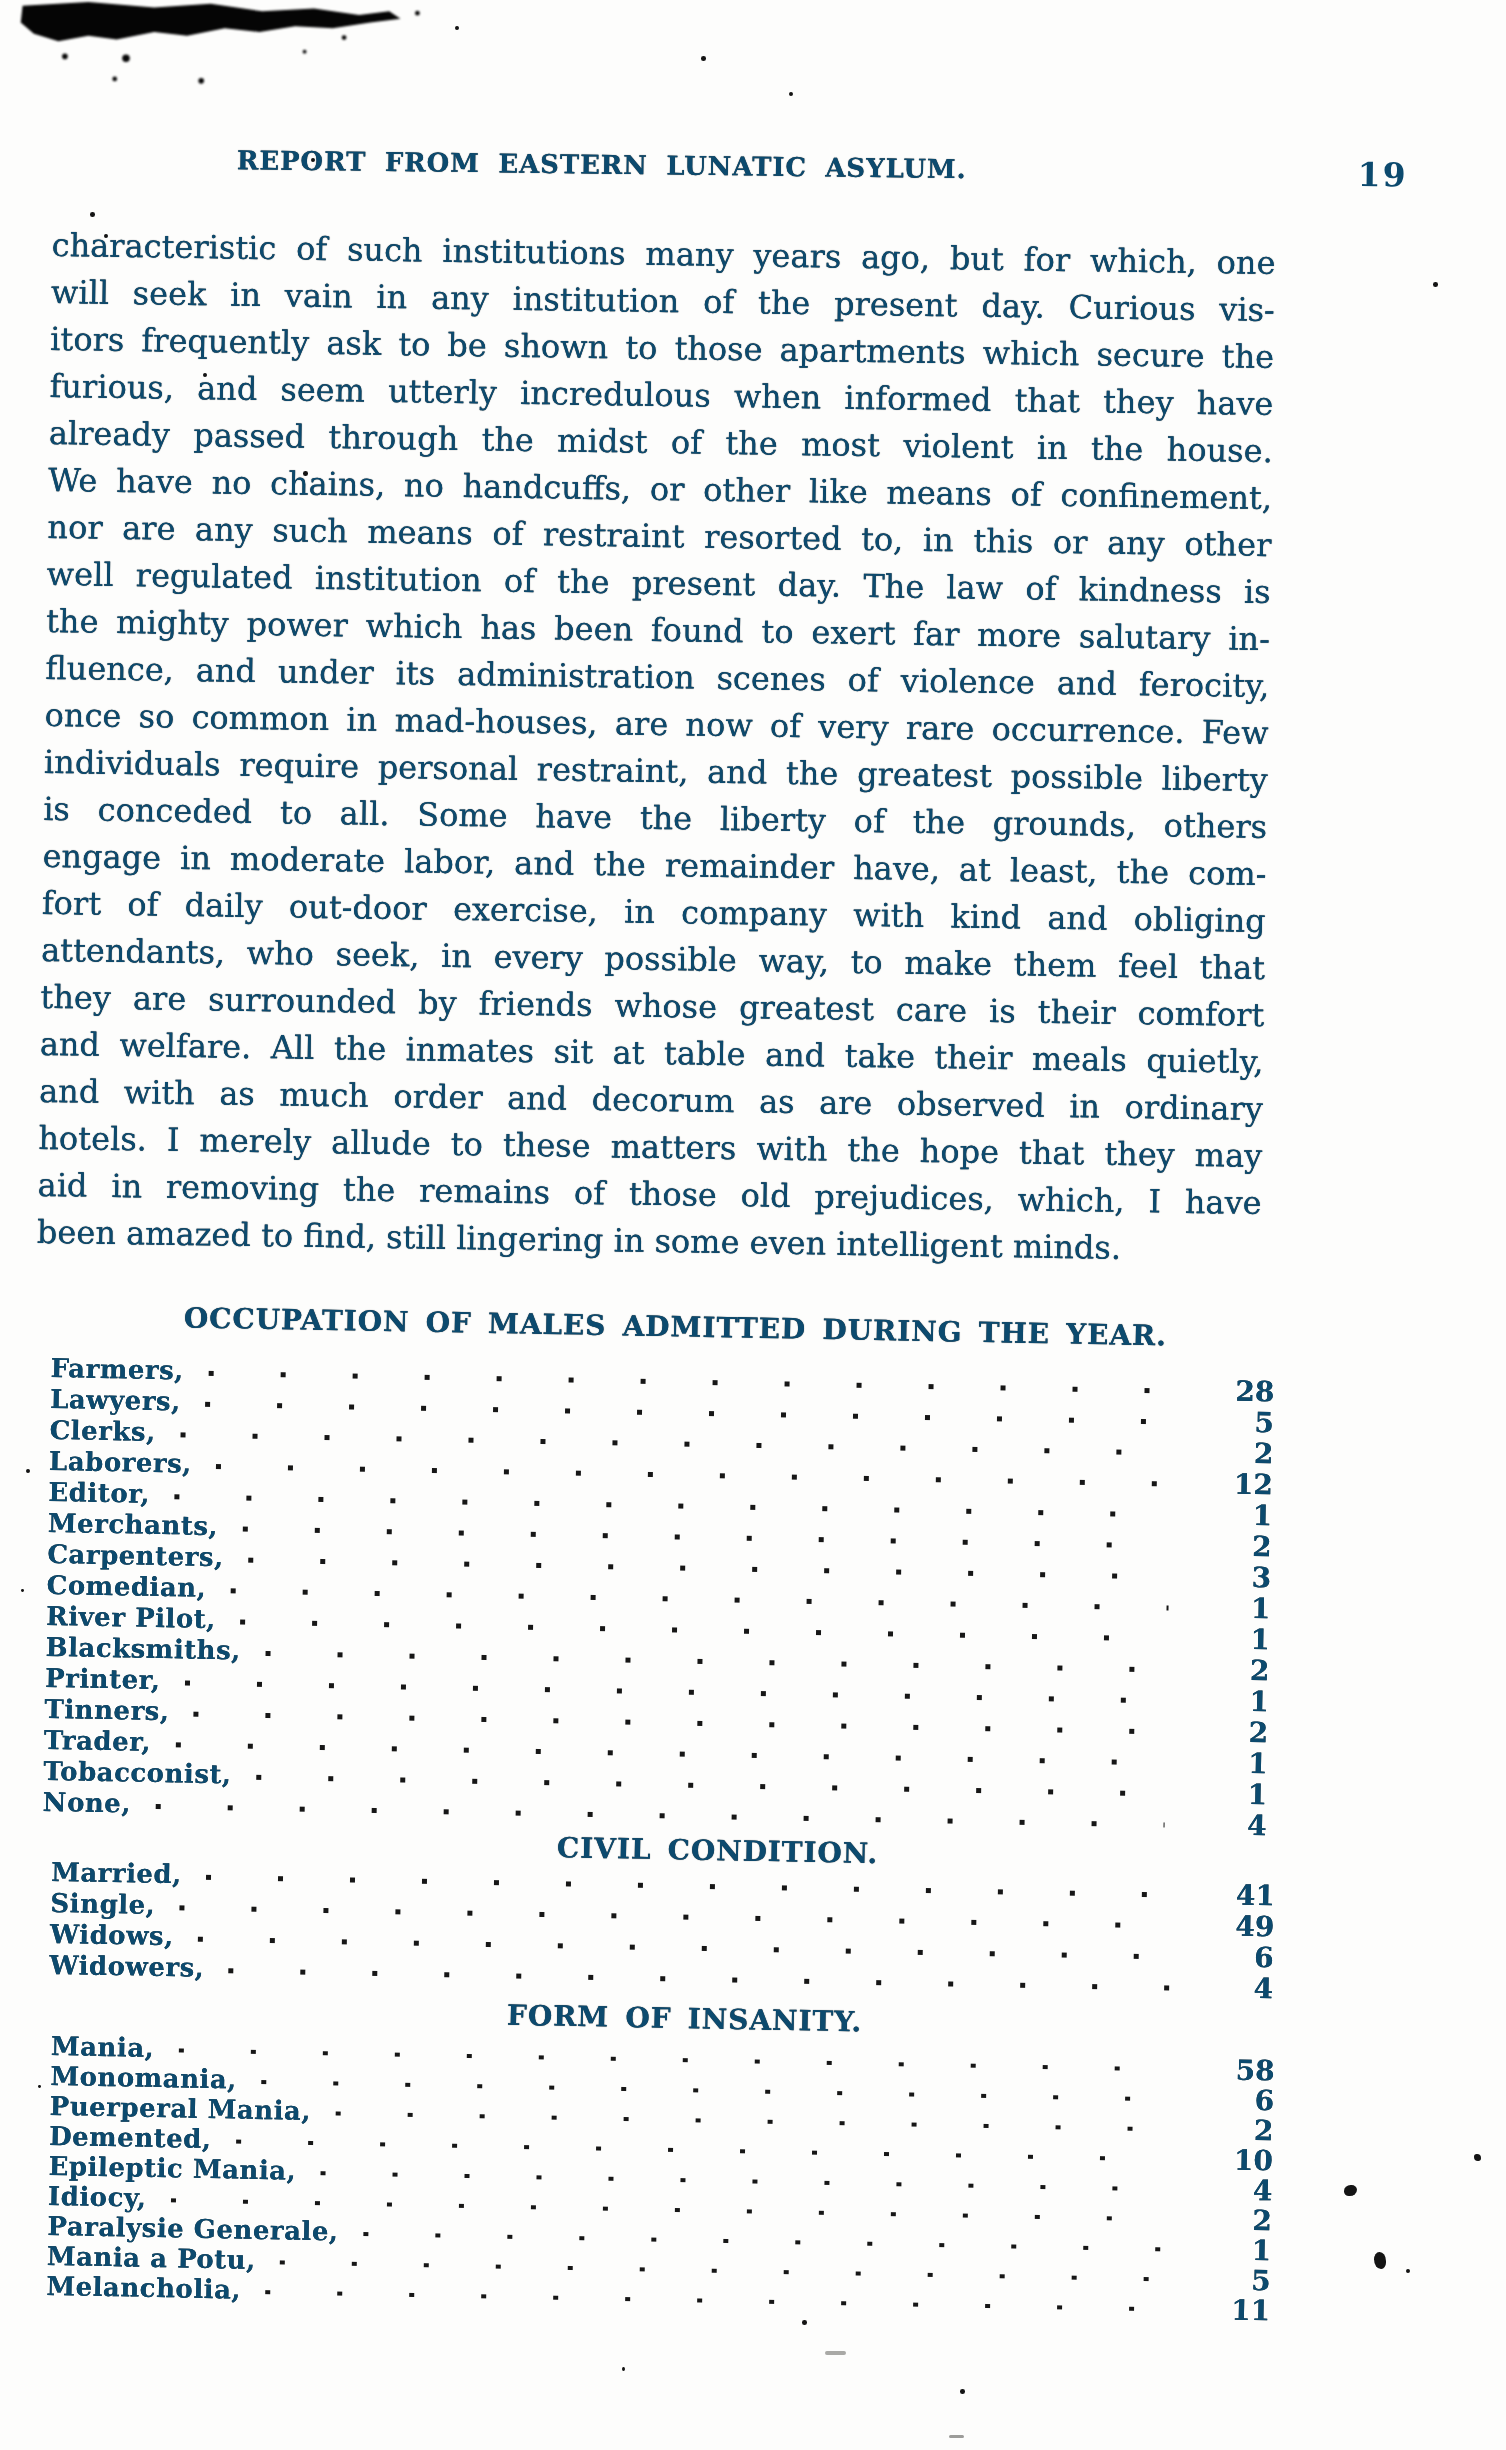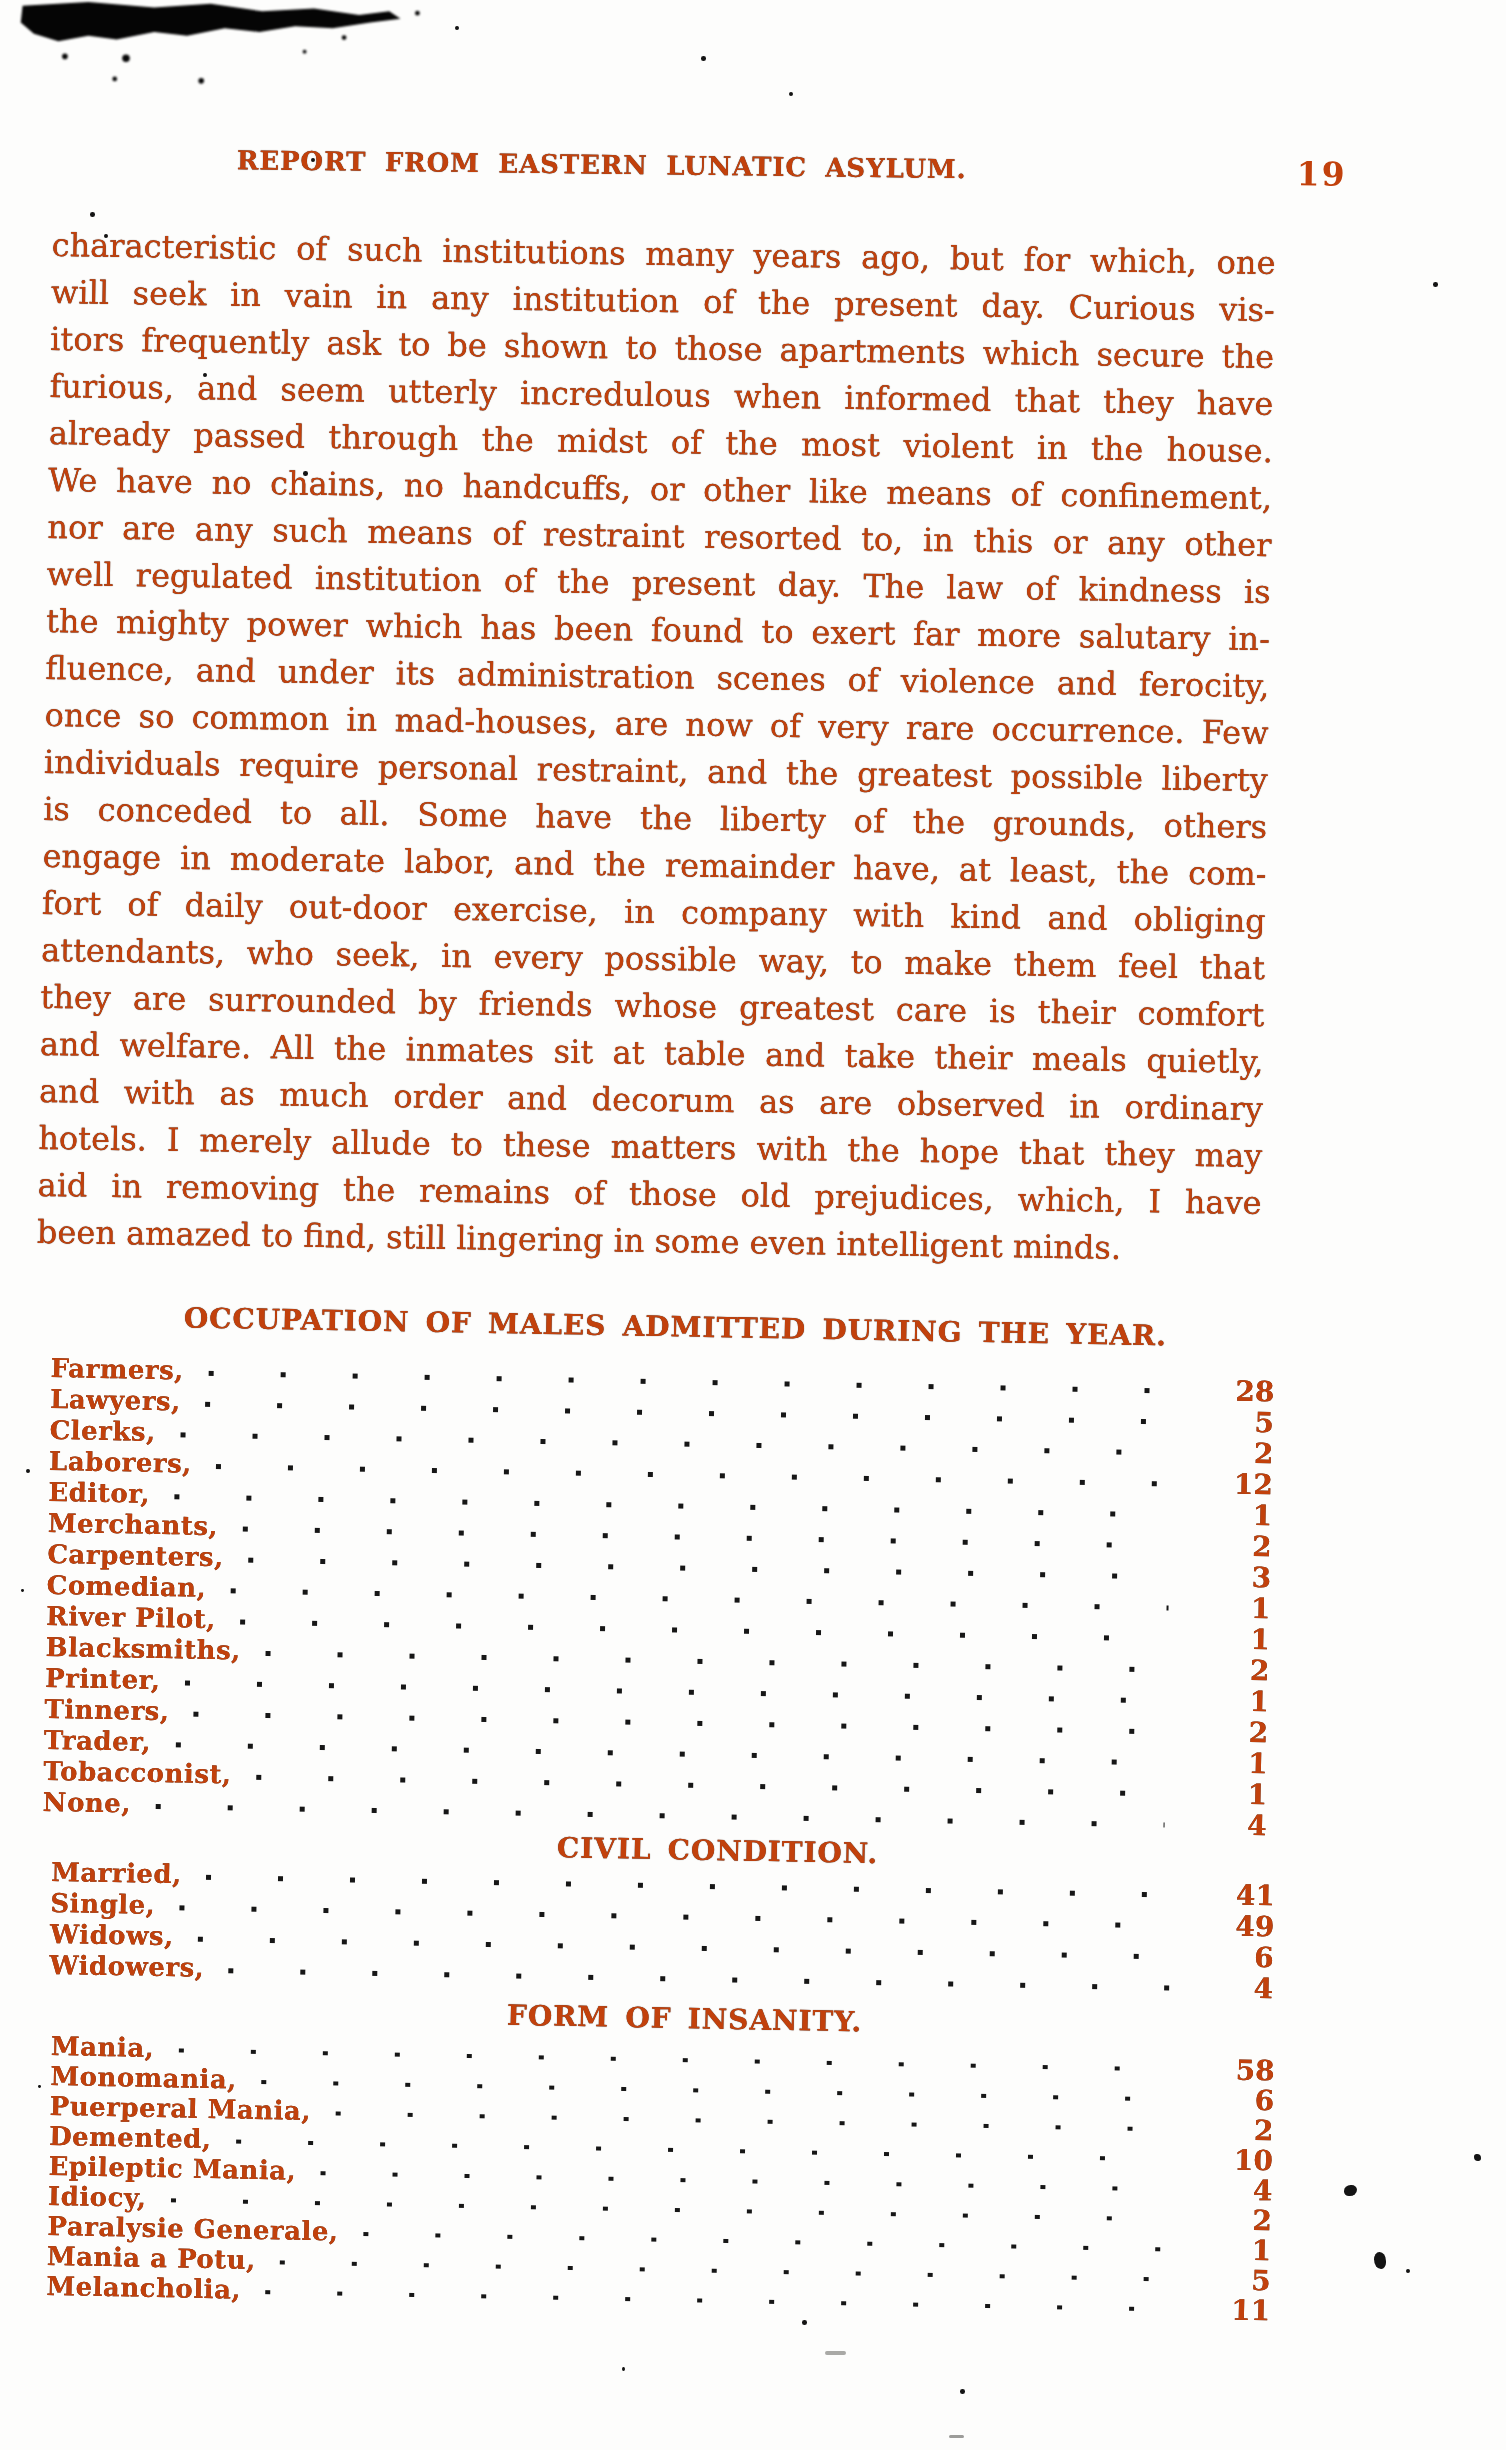--- a/index.html
+++ b/index.html
@@ -1,35 +1,35 @@
 <!DOCTYPE html>
 <html style="font-size:15px"><head>
 <meta charset="utf-8">
 <style>
   html,body { margin:0; padding:0; background:#e8e8e6; }
   .page {
     position:relative; width:1507px; height:2450px; margin:0 auto;
     background:#fdfdfc; overflow:hidden;
-    font-family:"DejaVu Serif", serif; color:#c2410c;
+    font-family:"DejaVu Serif", serif; color:#0c4a6e;
   }
   
   .smudge { position:absolute; left:13px; top:0; filter:blur(1px); }
   .speck { position:absolute; background:#141414; border-radius:50%; }
   
   .header-block {
     position:absolute; left:52px; top:143px; width:1224px; height:56px;
     transform:rotate(0.7deg); transform-origin:0 0;
   }
   .header-title {
     display:inline-block; margin-left:185px;
     font-size:26px; font-weight:bold; letter-spacing:0.9px; word-spacing:8.5px;
     text-shadow:0 0 0.8px rgba(0,0,0,0.85);
   }
   .page-num {
-    position:absolute; left:1245px; top:-3.8px;
+    position:absolute; left:1306px; top:-3.8px;
     font-size:33px; font-weight:bold; letter-spacing:1.9px;
   }
   
   .body-text {
     position:absolute; left:52px; top:222px; width:1224px;
     font-size:32px; line-height:47px;
     transform:rotate(0.85deg); transform-origin:0 0;
     text-shadow:0 0 0.8px rgba(10,10,10,0.9);
   }
   .body-text .line { text-align:justify; text-align-last:justify; text-justify:inter-word; }

